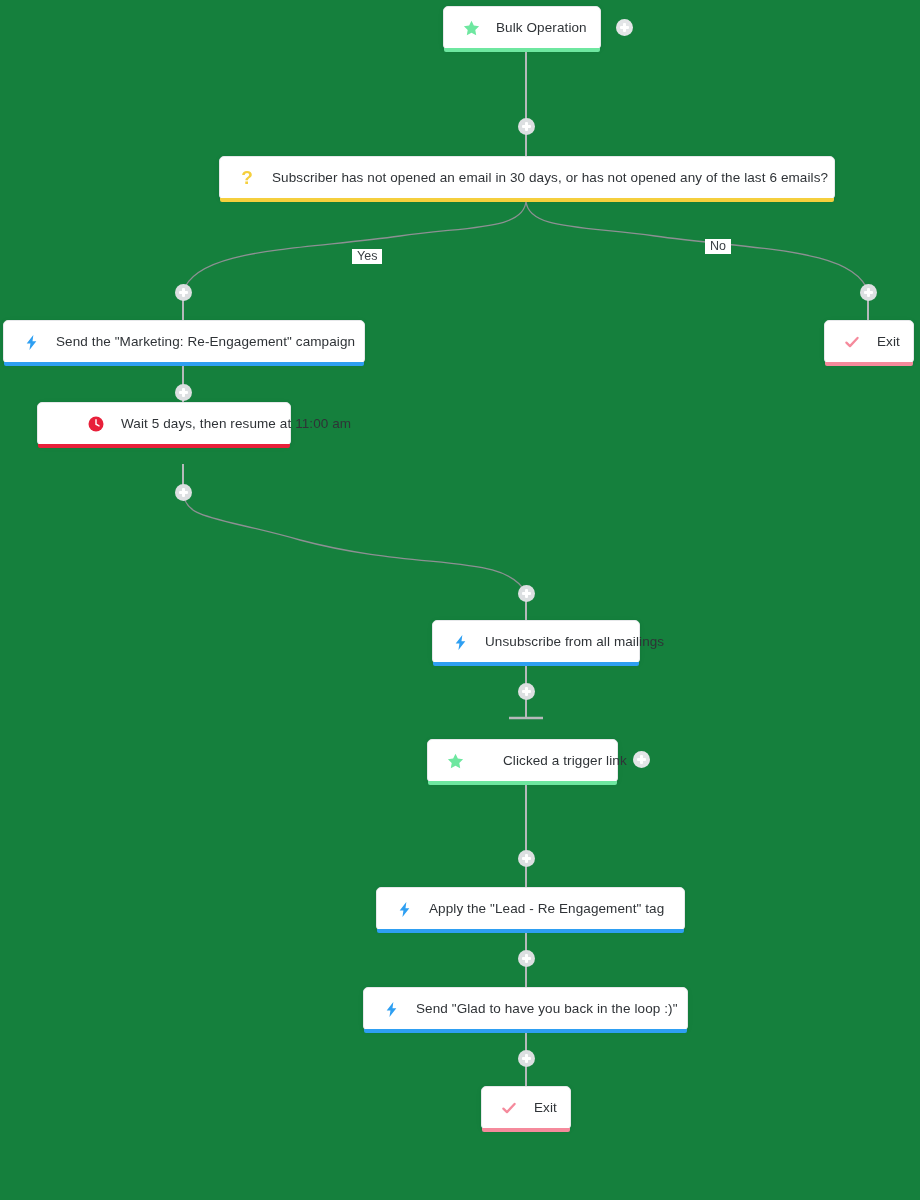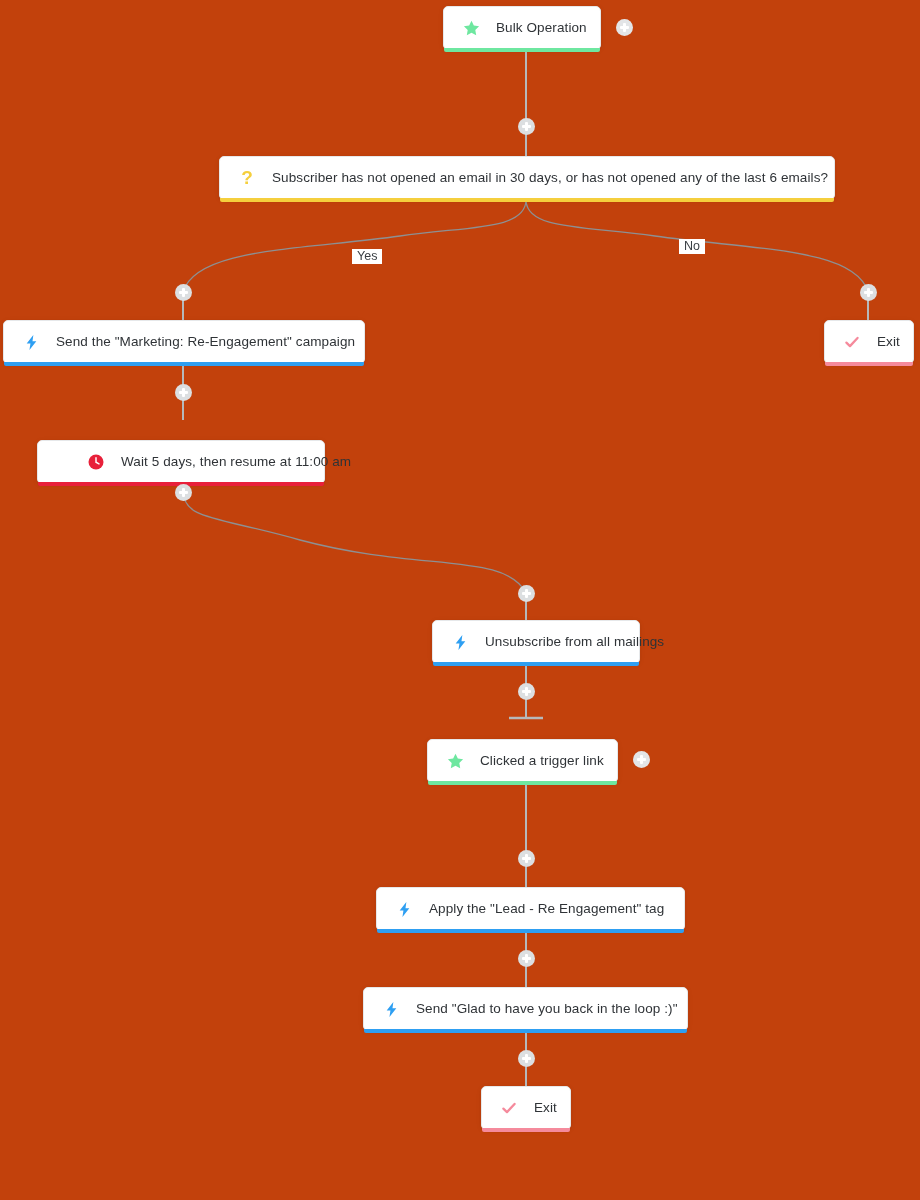--- a/index.html
+++ b/index.html
@@ -9,21 +9,21 @@
   }
   body {
     font-family: "Liberation Sans", sans-serif;
     -webkit-font-smoothing: antialiased;
   }
   #canvas {
     position: relative;
     width: 920px;
     height: 1200px;
     overflow: hidden;
-    background: #c2410c;
+    background: #15803d;
   }
   #wires {
     position: absolute;
     left: 0;
     top: 0;
     width: 920px;
     height: 1200px;
     pointer-events: none;
   }
   
@@ -160,42 +160,42 @@
   <div class="node" style="left:824px; top:320px; width:90px;">
     <span class="ico">
       <svg width="18" height="18" viewBox="0 0 24 24" aria-hidden="true">
         <path fill="none" stroke="#f58a9c" stroke-width="3" stroke-linecap="round" stroke-linejoin="round" d="M4.5 12.8l4.8 4.7L19.4 6.6"></path>
       </svg>
     </span>
     <span class="label">Exit</span>
     <span class="accent" style="background:#f58a9c;"></span>
   </div>
 
-  <div class="node" style="left:37px; top:440px; width:288px;padding-left:47px;">
+  <div class="node" style="left:37px; top:402px; width:254px;padding-left:47px;">
     <span class="ico">
       <svg width="18" height="18" viewBox="0 0 24 24" aria-hidden="true">
         <circle cx="12" cy="12" r="10" fill="#e8203a"></circle>
         <path d="M12 6.2v6.1l4 2.3" fill="none" stroke="#ffffff" stroke-width="1.9" stroke-linecap="round"></path>
       </svg>
     </span>
     <span class="label">Wait 5 days, then resume at 11:00 am</span>
     <span class="accent" style="background:#e8203a;"></span>
   </div>
 
   <div class="node" style="left:432px; top:620px; width:208px;">
     <span class="ico">
       <svg width="17" height="19" viewBox="0 0 24 24" aria-hidden="true">
         <path fill="#2e9ff2" d="M14.6 1.5L5.2 13.4h5.3L9.1 22.5 18.8 10.3h-5.4z"></path>
       </svg>
     </span>
     <span class="label">Unsubscribe from all mailings</span>
     <span class="accent" style="background:#2e9ff2;"></span>
   </div>
 
-  <div class="node" style="left:427px; top:739px; width:191px;">
+  <div class="node" style="left:427px; top:739px; width:191px;gap:23px;">
     <span class="ico">
       <svg width="19" height="19" viewBox="0 0 24 24" aria-hidden="true">
         <path fill="#6ee7a0" d="M12 2.2l2.95 6.1 6.65.92-4.82 4.62 1.18 6.6L12 17.3l-5.96 3.14 1.18-6.6L2.4 9.22l6.65-.92z"></path>
       </svg>
     </span>
     <span class="label">Clicked a trigger link</span>
     <span class="accent" style="background:#6ee7a0;"></span>
   </div>
 
   <div class="node" style="left:376px; top:887px; width:309px;">
@@ -222,21 +222,21 @@
     <span class="ico">
       <svg width="18" height="18" viewBox="0 0 24 24" aria-hidden="true">
         <path fill="none" stroke="#f58a9c" stroke-width="3" stroke-linecap="round" stroke-linejoin="round" d="M4.5 12.8l4.8 4.7L19.4 6.6"></path>
       </svg>
     </span>
     <span class="label">Exit</span>
     <span class="accent" style="background:#f58a9c;"></span>
   </div>
 
   <div class="branch-label" style="left:332px; top:249px;margin-left:20px;">Yes</div>
-  <div class="branch-label" style="left:679px; top:239px;">No</div>
+  <div class="branch-label" style="left:705px; top:239px;">No</div>
 
   <div class="plus soft" style="left:616px; top:19px;"></div>
   <div class="plus" style="left:518px; top:118px;"></div>
   <div class="plus" style="left:175px; top:284px;"></div>
   <div class="plus" style="left:860px; top:284px;"></div>
   <div class="plus" style="left:175px; top:384px;"></div>
   <div class="plus" style="left:175px; top:484px;"></div>
   <div class="plus" style="left:518px; top:585px;"></div>
   <div class="plus" style="left:518px; top:683px;"></div>
   <div class="plus soft" style="left:633px; top:751px;"></div>

